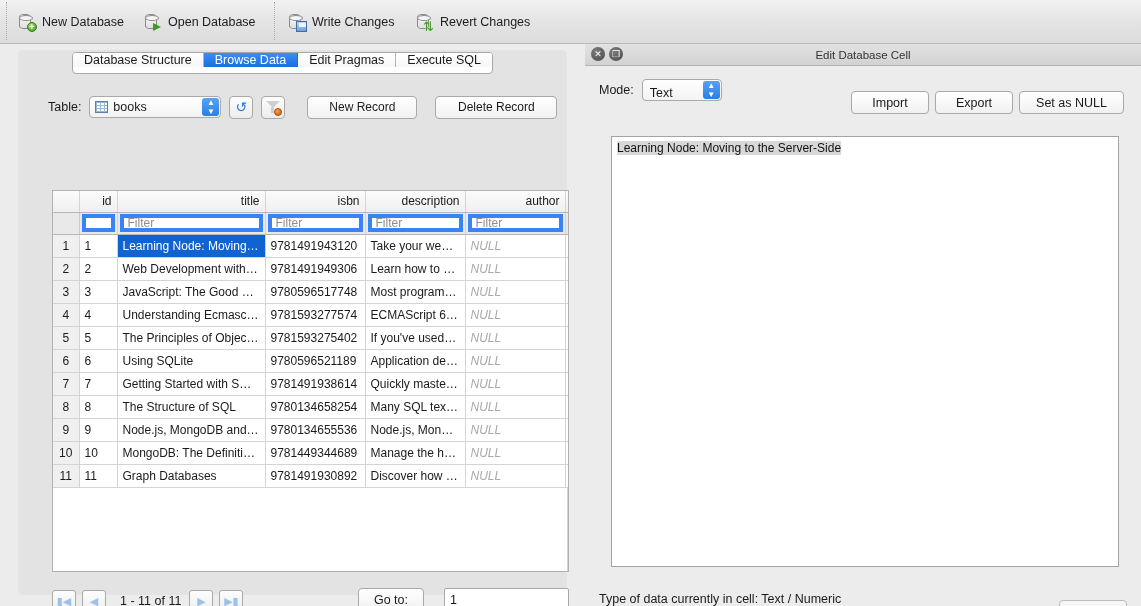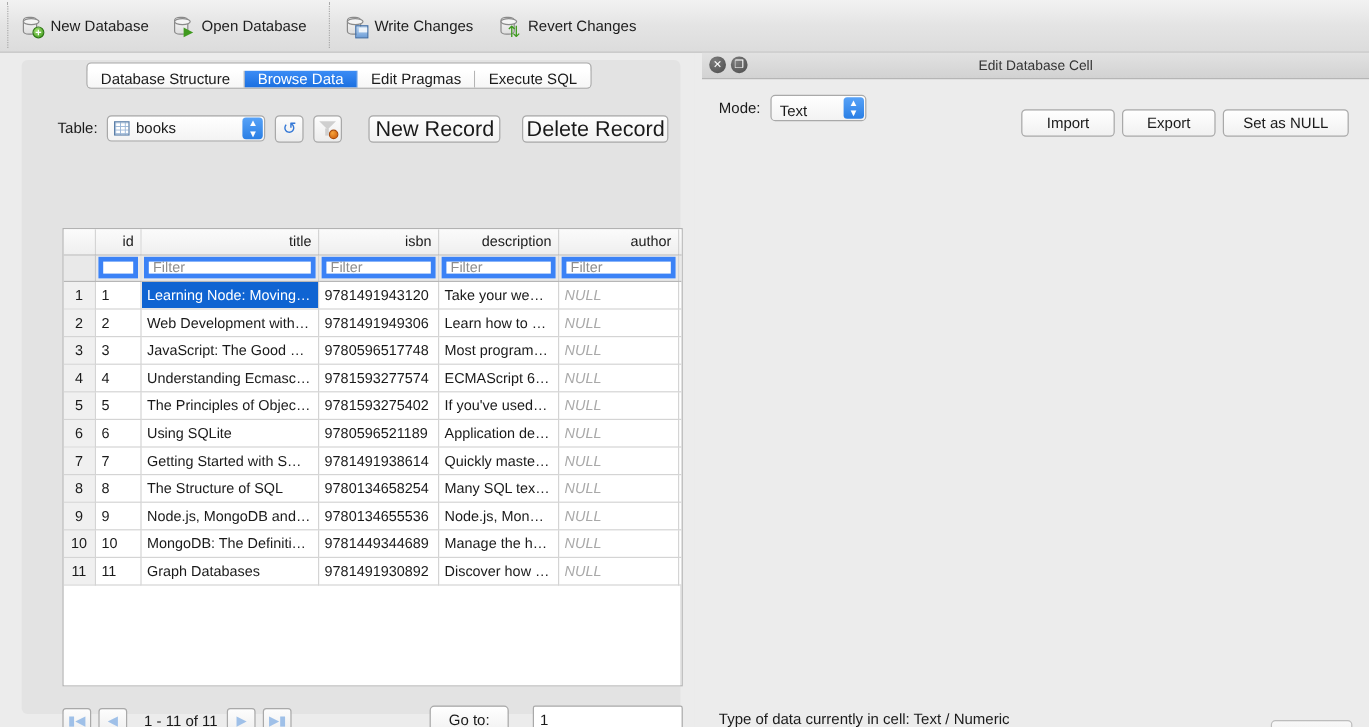--- a/index.html
+++ b/index.html
@@ -68,21 +68,21 @@
   .left-pane {
     position: absolute; left: 0; top: 44px; width: 579px; height: 562px;
     background: #ececec;
   }
   .pane-card {
     position: absolute; left: 18px; top: 6px; width: 549px; height: 545px;
     background: #e3e3e3; border-radius: 5px;
   }
   .tabbar {
     position: absolute; left: 54px; top: 2px; height: 22px;
-    display: flex; align-items: flex-end;
+    display: flex; align-items: flex-start;
     border: 1px solid #a8a8a8; border-radius: 4px; overflow: hidden;
     background: #fff;
   }
   .tab {
     display: flex; align-items: center; justify-content: center;
     padding: 0 11px; font-size: 12.5px; color: #1a1a1a;
     background: linear-gradient(to bottom,#ffffff,#f6f6f6);
     border-right: 1px solid #b4b4b4; cursor: default; white-space: nowrap;
   }
   .tab:last-child { border-right: none; }
@@ -127,21 +127,21 @@
   .filter-ico::after{
     content:""; position:absolute; left:5px; top:7px; width:3px; height:6px; background:#cfcfcf;
   }
   .filter-dot { position:absolute; right:-2px; bottom:-2px; width:8px; height:8px; border-radius:50%;
     background: radial-gradient(circle at 35% 30%, #f7a33c, #cc5a08); border:1px solid #a8490a; }
 
   .pbtn {
     height: 23px; padding: 0 12px; margin-left: 10px;
     background: linear-gradient(to bottom,#ffffff,#f1f1f1);
     border: 1px solid #a9a9a9; border-radius: 4px;
-    font-size: 18px; color:#1a1a1a; cursor: default;
+    font-size: 12px; color:#1a1a1a; cursor: default;
     display:flex; align-items:center; justify-content:center; white-space:nowrap;
   }
 
   
   .grid-wrap {
     position: absolute; left: 34px; top: 140px; width: 517px; height: 382px;
     background: #fff; border: 1px solid #b2b2b2; overflow: hidden;
   }
   table.grid { border-collapse: collapse; table-layout: fixed; width: 100%; }
   table.grid th, table.grid td {
@@ -513,19 +513,20 @@
       <div class="combo2">
         <span>Text</span>
         <span class="arrows">▲<span style="height:1px"></span>▼</span>
       </div>
     </div>
 
     <div class="rbtn" style="left:266px;width:78px;">Import</div>
     <div class="rbtn" style="left:350px;width:78px;">Export</div>
     <div class="rbtn" style="left:434px;width:105px;">Set as NULL</div>
 
+    <div class="editarea"><span class="seltext">Learning Node: Moving to the Server-Side</span></div>
 
     <div class="status1">Type of data currently in cell: Text / Numeric</div>
 
     <div class="apply-btn">Apply</div>
   </div>
 
 </div>
 
 </body></html>

